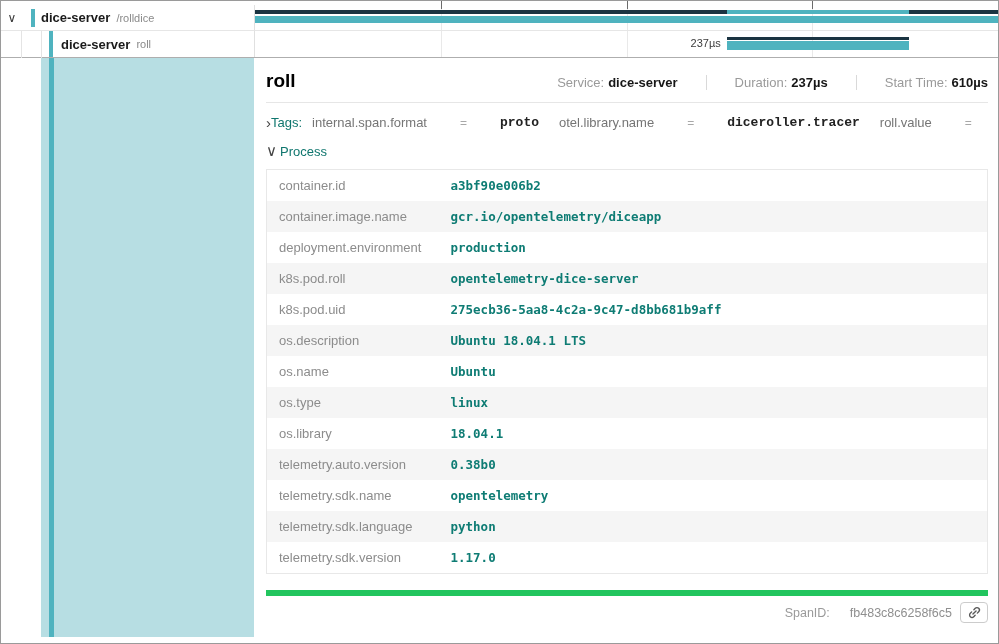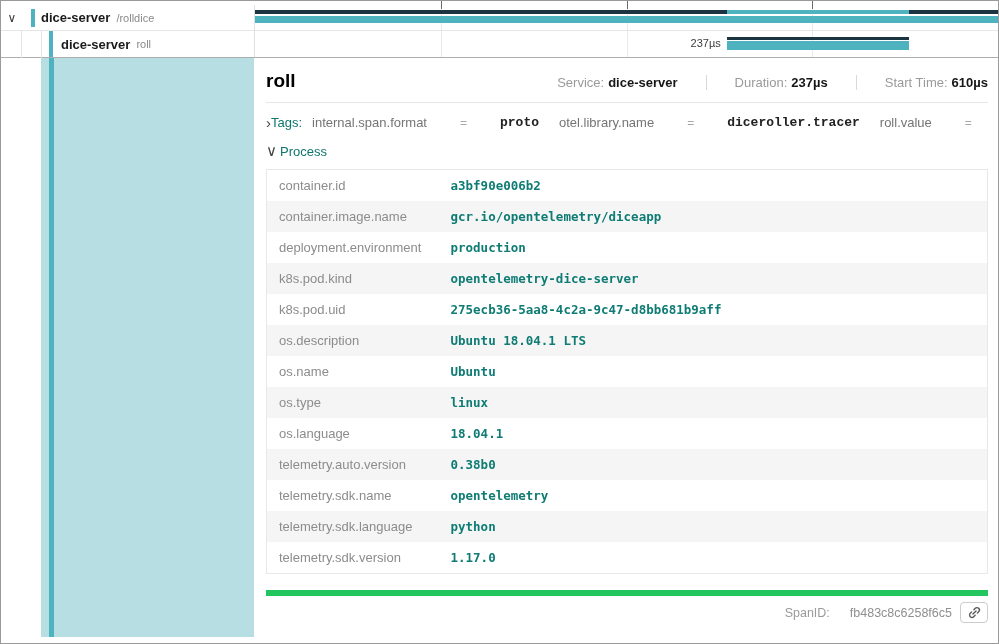--- a/index.html
+++ b/index.html
@@ -203,41 +203,41 @@
             </tr>
           <tr>
               <td class="k">container.image.name</td>
               <td class="v">gcr.io/opentelemetry/diceapp</td>
             </tr>
           <tr>
               <td class="k">deployment.environment</td>
               <td class="v">production</td>
             </tr>
           <tr>
-              <td class="k">k8s.pod.kind</td>
+              <td class="k">k8s.pod.roll</td>
               <td class="v">opentelemetry-dice-server</td>
             </tr>
           <tr>
               <td class="k">k8s.pod.uid</td>
               <td class="v">275ecb36-5aa8-4c2a-9c47-d8bb681b9aff</td>
             </tr>
           <tr>
               <td class="k">os.description</td>
               <td class="v">Ubuntu 18.04.1 LTS</td>
             </tr>
           <tr>
               <td class="k">os.name</td>
               <td class="v">Ubuntu</td>
             </tr>
           <tr>
               <td class="k">os.type</td>
               <td class="v">linux</td>
             </tr>
           <tr>
-              <td class="k">os.language</td>
+              <td class="k">os.library</td>
               <td class="v">18.04.1</td>
             </tr>
           <tr>
               <td class="k">telemetry.auto.version</td>
               <td class="v">0.38b0</td>
             </tr>
           <tr>
               <td class="k">telemetry.sdk.name</td>
               <td class="v">opentelemetry</td>
             </tr>

